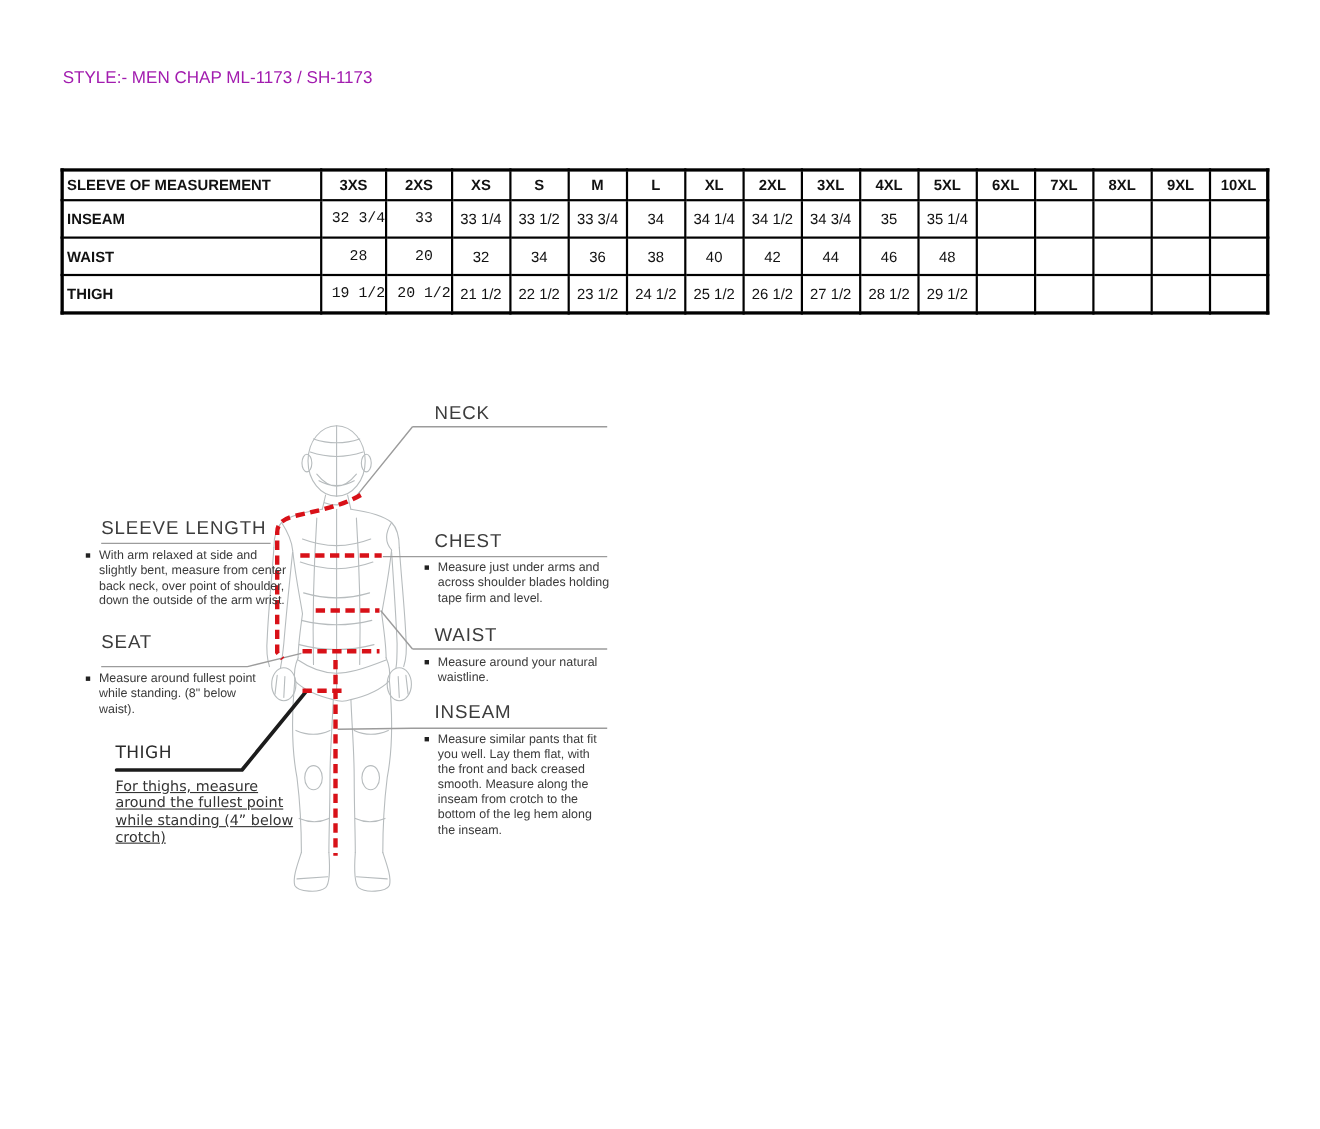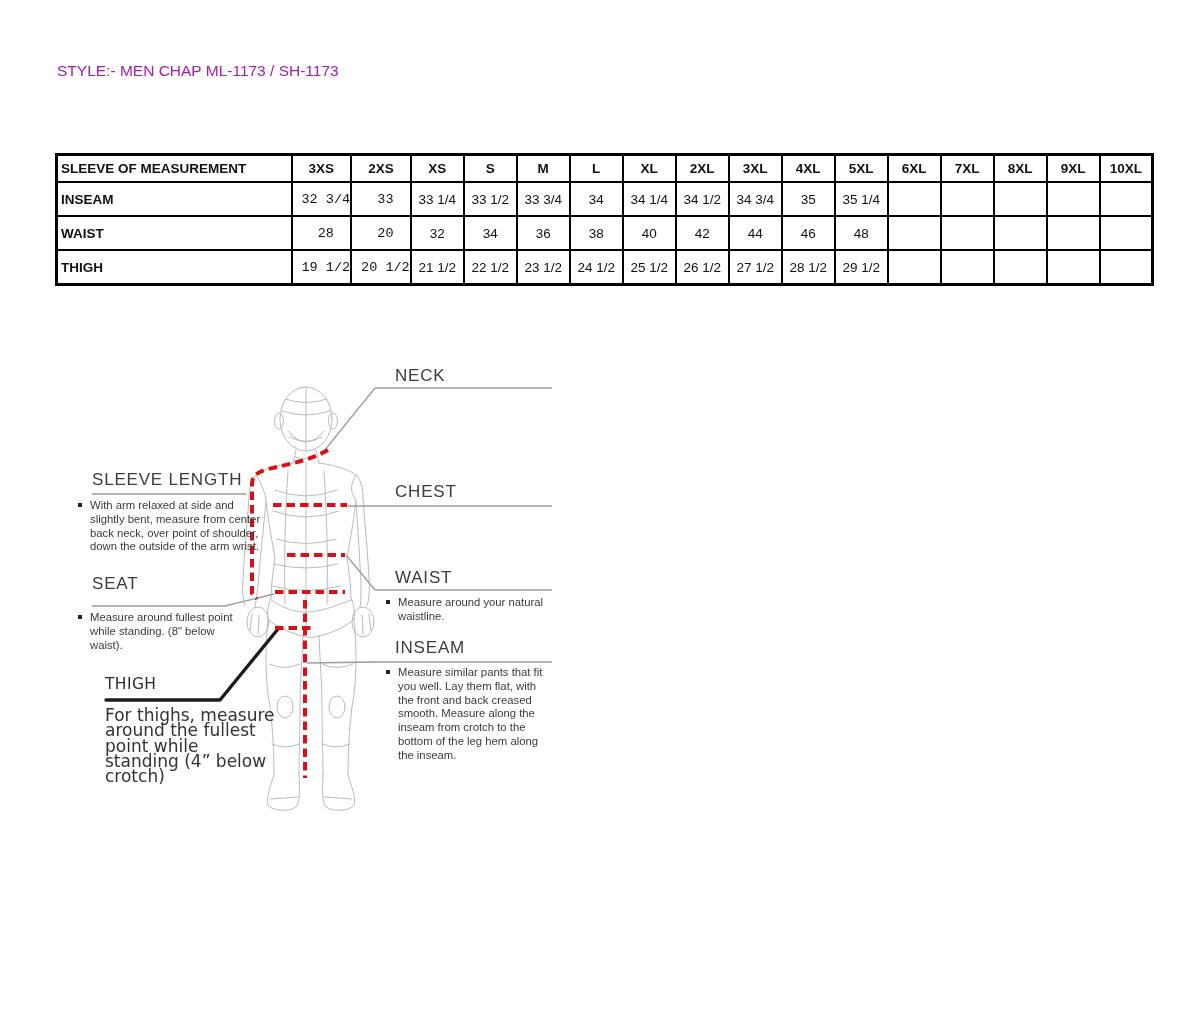--- a/index.html
+++ b/index.html
@@ -28,21 +28,21 @@
   .lbl-title{position:absolute;font-size:17px;letter-spacing:.8px;color:#3c3c3c;white-space:nowrap;}
   .lbl-desc{position:absolute;font-size:11.3px;line-height:13.8px;color:#3a3a3a;padding-left:13px;}
   .lbl-desc.bullet::before{content:"";position:absolute;left:1px;top:4px;width:4px;height:4px;background:#222;}
   .t-neck{left:333px;top:7px;}      .d-neck{left:323px;top:34px;width:152px;}
   .t-chest{left:333px;top:123px;}   .d-chest{left:323px;top:151px;width:168px;}
   .t-waist{left:333px;top:209px;}   .d-waist{left:323px;top:237px;width:150px;}
   .t-inseam{left:333px;top:279px;}  .d-inseam{left:323px;top:307px;width:156px;}
   .t-sleeve{left:30px;top:111px;}   .d-sleeve{left:15px;top:140px;width:172px;}
   .t-seat{left:30px;top:215px;}     .d-seat{left:15px;top:252px;width:152px;}
   .t-thigh{left:43px;top:316px;font-family:"DejaVu Sans",sans-serif;font-size:15.5px;letter-spacing:.4px;color:#2b2b2b;}
-  .d-thigh{left:43px;top:349px;width:172px;padding-left:0;font-family:"DejaVu Sans",sans-serif;font-size:17px;line-height:15.3px;color:#333;}
+  .d-thigh{left:43px;top:349px;width:172px;padding-left:0;font-family:"DejaVu Sans",sans-serif;font-size:13px;line-height:15.3px;color:#333;text-decoration:underline;}
 </style>
 </head>
 <body>
 
 <div class="page">
 
   <div class="doc-title">STYLE:- MEN CHAP ML-1173 / SH-1173</div>
 
   <table class="size">
     <colgroup>
@@ -206,20 +206,21 @@
         <path d="M225 196 H283"></path>
         <path d="M213 233 H283"></path>
         <path d="M213 269 H251"></path>
         <path d="M243 241 V419"></path>
       </g>
     </svg>
 
     <div class="lbl-title t-neck">NECK</div>
 
     <div class="lbl-title t-chest">CHEST</div>
+    <div class="lbl-desc bullet d-chest">Measure just under arms and across shoulder blades holding tape firm and level.</div>
 
     <div class="lbl-title t-waist">WAIST</div>
     <div class="lbl-desc bullet d-waist">Measure around your natural waistline.</div>
 
     <div class="lbl-title t-inseam">INSEAM</div>
     <div class="lbl-desc bullet d-inseam">Measure similar pants that fit you well. Lay them flat, with the front and back creased smooth. Measure along the inseam from crotch to the bottom of the leg hem along the inseam.</div>
 
     <div class="lbl-title t-sleeve">SLEEVE LENGTH</div>
     <div class="lbl-desc bullet d-sleeve">With arm relaxed at side and slightly bent, measure from center back neck, over point of shoulder, down the outside of the arm wrist.</div>
 

